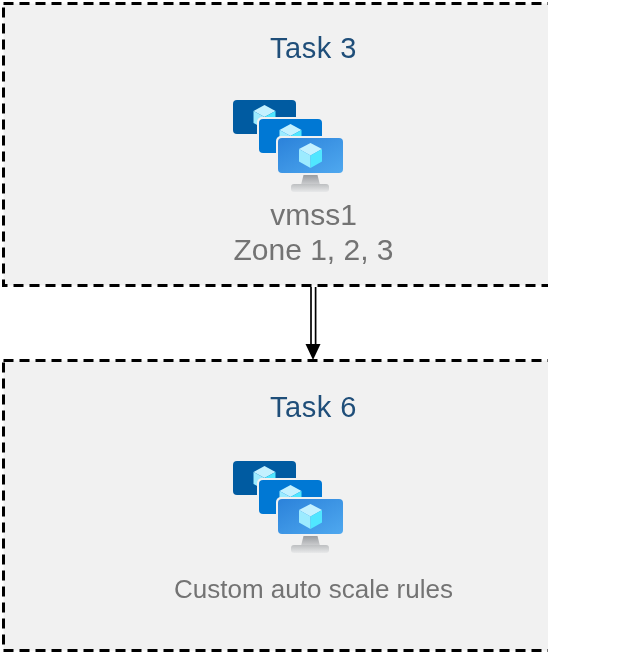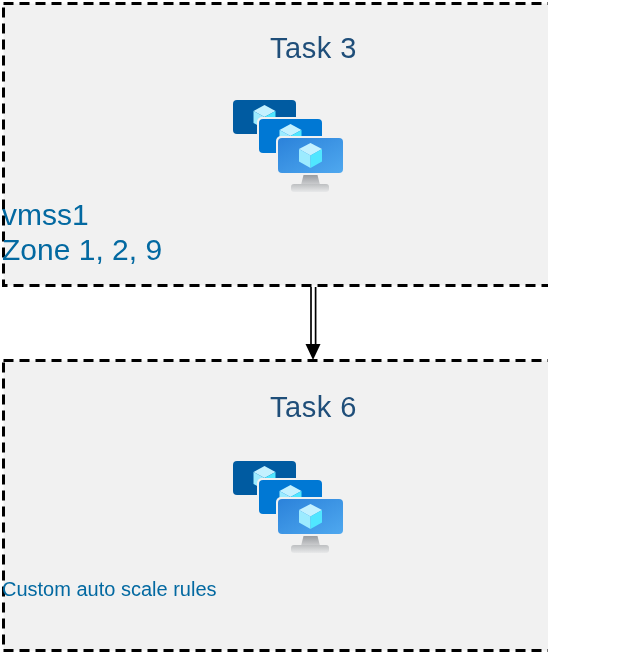--- a/index.html
+++ b/index.html
@@ -29,28 +29,28 @@
     line-height: 36px;
     color: #1F4E79;
     letter-spacing: 0.5px;
   }
   .title-1 { top: 30px; }
   .title-2 { top: 389px; }
   .body-text {
     position: absolute;
     left: 2px;
     width: 623px;
-    text-align: left;
-    color: #0369a1;
+    text-align: center;
+    color: #737373;
     font-size: 30px;
     line-height: 35px;
   }
   .vmss-line1 { top: 197px; }
   .vmss-line2 { top: 232px; }
-  .custom-rules { top: 572px; font-size: 20px; }
+  .custom-rules { top: 572px; font-size: 26px; }
   .vmss-icon {
     position: absolute;
     width: 110px;
     height: 96px;
   }
   .icon-1 { left: 233px; top: 97px; }
   .icon-2 { left: 233px; top: 458px; }
   .connector-arrow {
     position: absolute;
     left: 303px;
@@ -113,21 +113,21 @@
   </svg>
 
   <div class="task-title title-1">Task 3</div>
 
   <svg class="vmss-icon icon-1" viewBox="0 0 110 96">
     <use href="#vmss-symbol"></use>
   </svg>
 
   <div class="body-text vmss-line1">vmss1</div>
 
-  <div class="body-text vmss-line2">Zone 1, 2, 9</div>
+  <div class="body-text vmss-line2">Zone 1, 2, 3</div>
 
   <svg class="connector-arrow" width="20" height="73" viewBox="0 0 20 73">
     <line x1="8" y1="0" x2="8" y2="59" stroke="#000000" stroke-width="1.7"></line>
     <line x1="12.6" y1="0" x2="12.6" y2="59" stroke="#000000" stroke-width="1.7"></line>
     <polygon points="2.5,57 17.5,57 10,73" fill="#000000"></polygon>
   </svg>
 
   <div class="task-title title-2">Task 6</div>
 
   <svg class="vmss-icon icon-2" viewBox="0 0 110 96">

